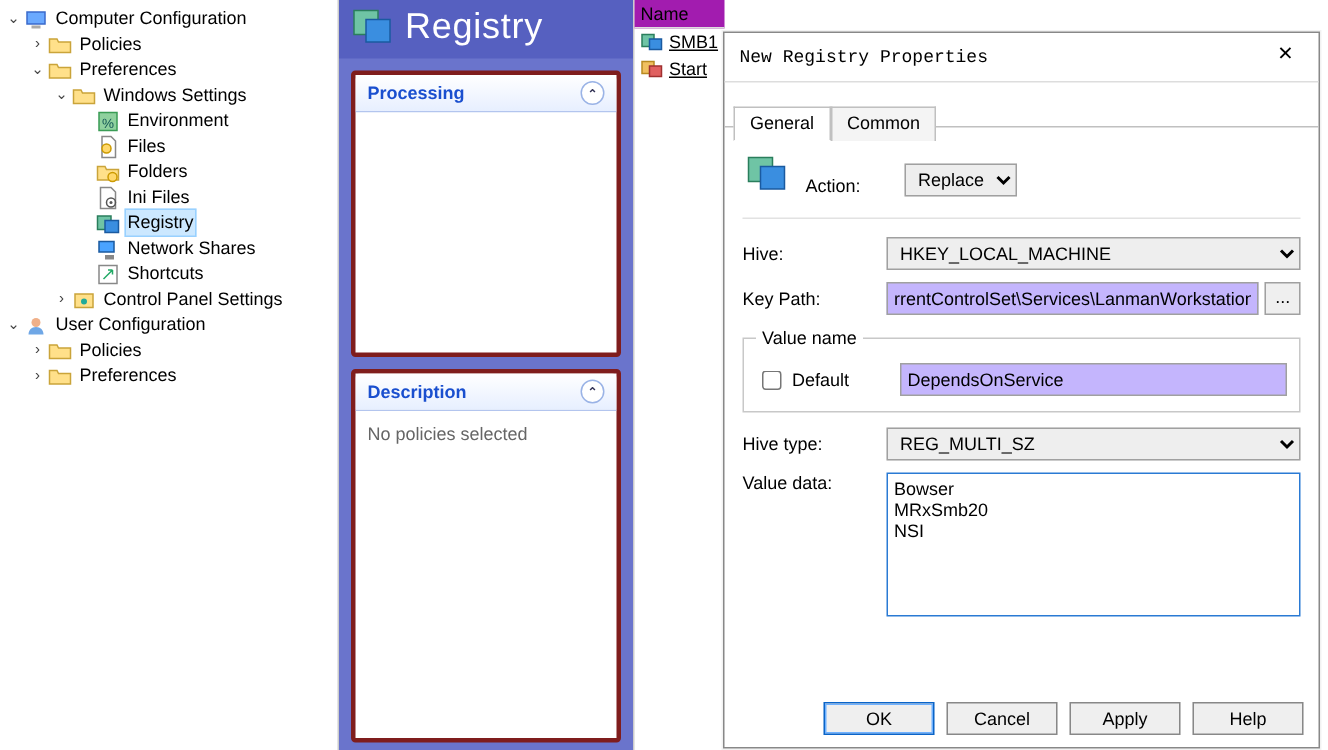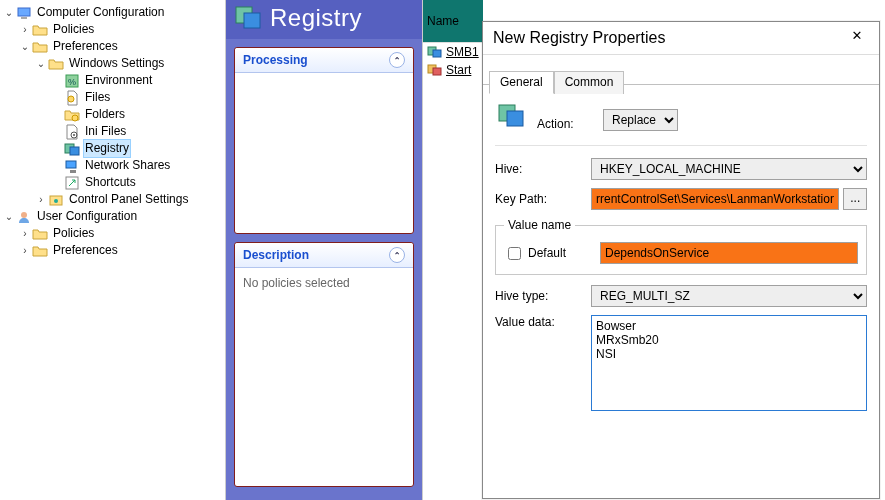--- a/index.html
+++ b/index.html
@@ -9,44 +9,44 @@
   .tree { width:226px; height:100%; border-right:1px solid #ccc; background:#fff; padding:4px 2px; overflow:hidden; }
   .tn { display:flex; align-items:center; height:17px; line-height:17px; white-space:nowrap; cursor:default; }
   .tn .tw { width:14px; text-align:center; color:#444; font-size:10px; }
   .tn .ic { width:16px; height:16px; margin-right:3px; display:inline-flex; align-items:center; justify-content:center; }
   .tn .lbl { padding:0 2px; }
   .tn.sel .lbl { background:#cce8ff; border:1px solid #99d1ff; padding:0 1px; }
   .i1 { padding-left:0px; } .i2 { padding-left:16px; } .i3 { padding-left:32px; } .i4 { padding-left:48px; }
   
   .mid { flex:0 0 196px; background:#6a74cc; height:100%; padding:0; position:relative; }
   .banner { background:#5660c0; color:#fff; font-size:24px; font-weight:400; padding:3px 8px 6px 8px; letter-spacing:0.5px; display:flex; align-items:center; gap:6px; }
-  .panel { background:#fff; margin:8px; border:1px solid #7f1d1d; border-radius:3px; }
+  .panel { background:#fff; margin:8px; border:3px solid #7f1d1d; border-radius:3px; }
   .panel-hd { display:flex; align-items:center; justify-content:space-between; background:linear-gradient(#fff,#e7efff); border-bottom:1px solid #b3c5ee; padding:4px 8px; color:#1a4fcf; font-weight:bold; border-radius:3px 3px 0 0; }
   .panel-hd .chev { width:16px;height:16px;border:1px solid #9ab3e6;border-radius:50%;display:inline-flex;align-items:center;justify-content:center;font-size:8px;color:#335;background:#fff;}
   .panel-bd { padding:8px; min-height:40px; color:#666; }
   .p-proc .panel-bd { height:160px; }
   .p-desc .panel-bd { height:218px; }
   
   .right { flex:0 0 60px; background:#fff; border-left:1px solid #ccc; padding:0; }
-  .col-hd { background:#0f766e; border-bottom:1px solid #ddd; padding:14px 4px; font-weight:normal; color:#000; }
+  .col-hd { background:#a21caf; border-bottom:1px solid #ddd; padding:2px 4px; font-weight:normal; color:#000; }
   .li-item { display:flex; align-items:center; gap:3px; padding:1px 4px;text-decoration:underline; }
   
   .dlg { position:absolute; left:482px; top:21px; width:398px; height:478px; background:#fff; border:1px solid #888; box-shadow:0 0 0 1px rgba(0,0,0,0.05); font-size:12px; }
   .dlg-title { display:flex; align-items:center; justify-content:space-between; padding:6px 8px 6px 10px; border-bottom:1px solid #ddd; }
-  .dlg-title .t { font-size:16px; }
+  .dlg-title .t { font-size:12px;font-family:Liberation Mono, monospace; }
   .dlg-close { width:28px;height:20px; text-align:center; cursor:default; font-size:13px; }
   .tabs { display:flex; border-bottom:1px solid #c0c0c0; padding:6px 6px 0 6px; gap:0; }
   .tab { padding:3px 10px 4px 10px; border:1px solid #c0c0c0; border-bottom:none; background:#f4f4f4; position:relative; top:10px; }
   .tab.active { background:#fff; border-bottom:1px solid #fff; }
   .form { padding:10px 12px 0 12px; }
   .row { display:flex; align-items:center; margin-bottom:8px; }
   .row .fl { width:96px; }
   .row .fc { flex:1; display:flex; gap:4px; }
   .hdr-row { display:flex; align-items:flex-end; gap:10px; padding:6px 2px 14px 2px; border-bottom:1px solid #e2e2e2; margin-bottom:12px; }
-  select.w, input.w { width:100%; height:22px; border:1px solid #a0a0a0; background:#f97316; font:inherit; padding:1px 4px; }
+  select.w, input.w { width:100%; height:22px; border:1px solid #a0a0a0; background:#c4b5fd; font:inherit; padding:1px 4px; }
   select.w { background:#eee; }
   .brws { width:26px; height:22px; border:1px solid #a0a0a0; background:#efefef; text-align:center; line-height:18px; }
   fieldset { border:1px solid #c8c8c8; padding:10px 8px 10px 8px; margin:0 0 10px 0; }
   fieldset legend { padding:0 4px; }
   .chk { display:flex; align-items:center; gap:4px; }
   .chk input { width:13px; height:13px; }
   textarea.vd { width:100%; height:96px; border:1px solid #2a7ad4; font:inherit; padding:3px 4px; resize:none; outline:none; overflow-y:scroll; overflow-x:scroll; white-space:pre; }
   .btns { position:absolute; right:10px; bottom:8px; display:flex; gap:8px; }
   .btn { width:74px; height:22px; border:1px solid #888; background:#efefef; text-align:center; line-height:20px; }
   .btn.primary { border:1px solid #0a64c8; box-shadow:inset 0 0 0 1px #6fb1ff; }
@@ -310,13 +310,19 @@
     </div>
     <div class="row" style="align-items:flex-start">
       <span class="fl">Value data:</span>
       <div class="fc">
           <textarea class="vd" style="">Bowser
 MRxSmb20
 NSI</textarea>
         </div>
     </div>
   </div>
+  <div class="btns">
+    <div class="btn primary">OK</div>
+    <div class="btn">Cancel</div>
+    <div class="btn">Apply</div>
+    <div class="btn">Help</div>
+  </div>
 </div>
 
 </body></html>

